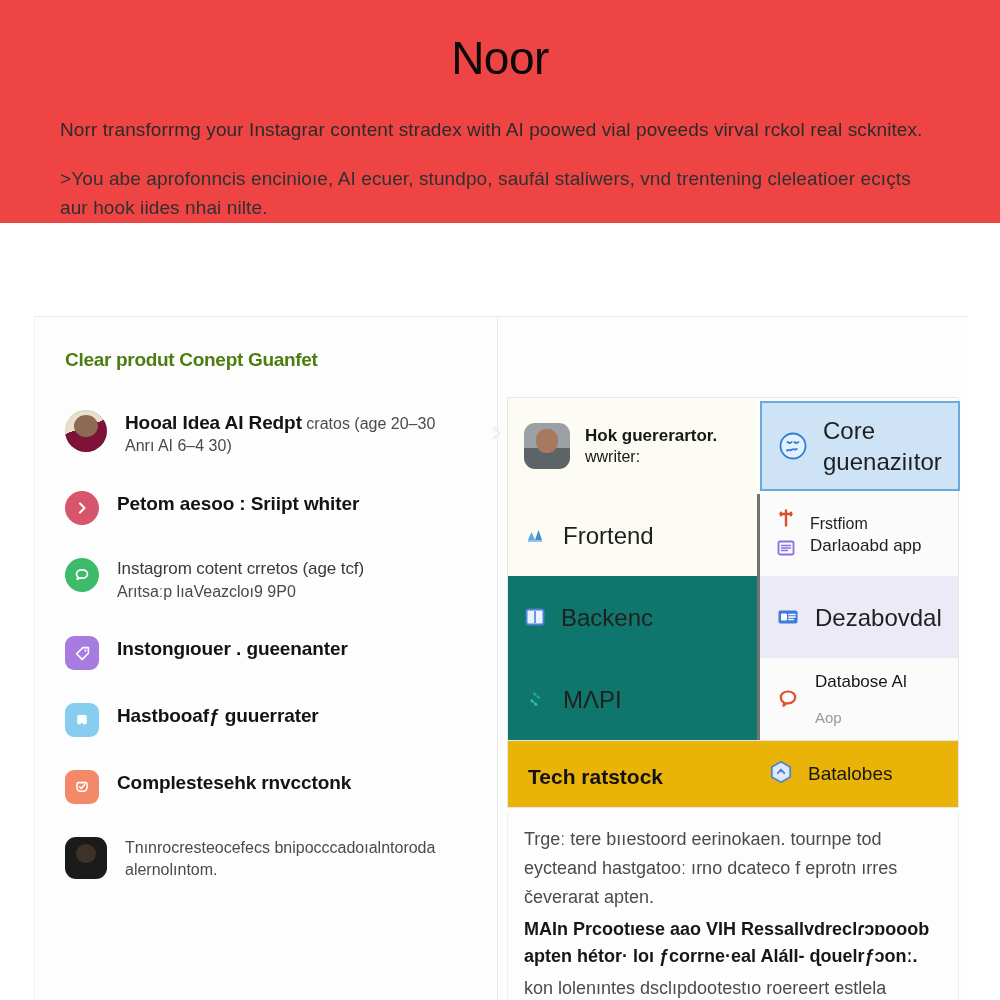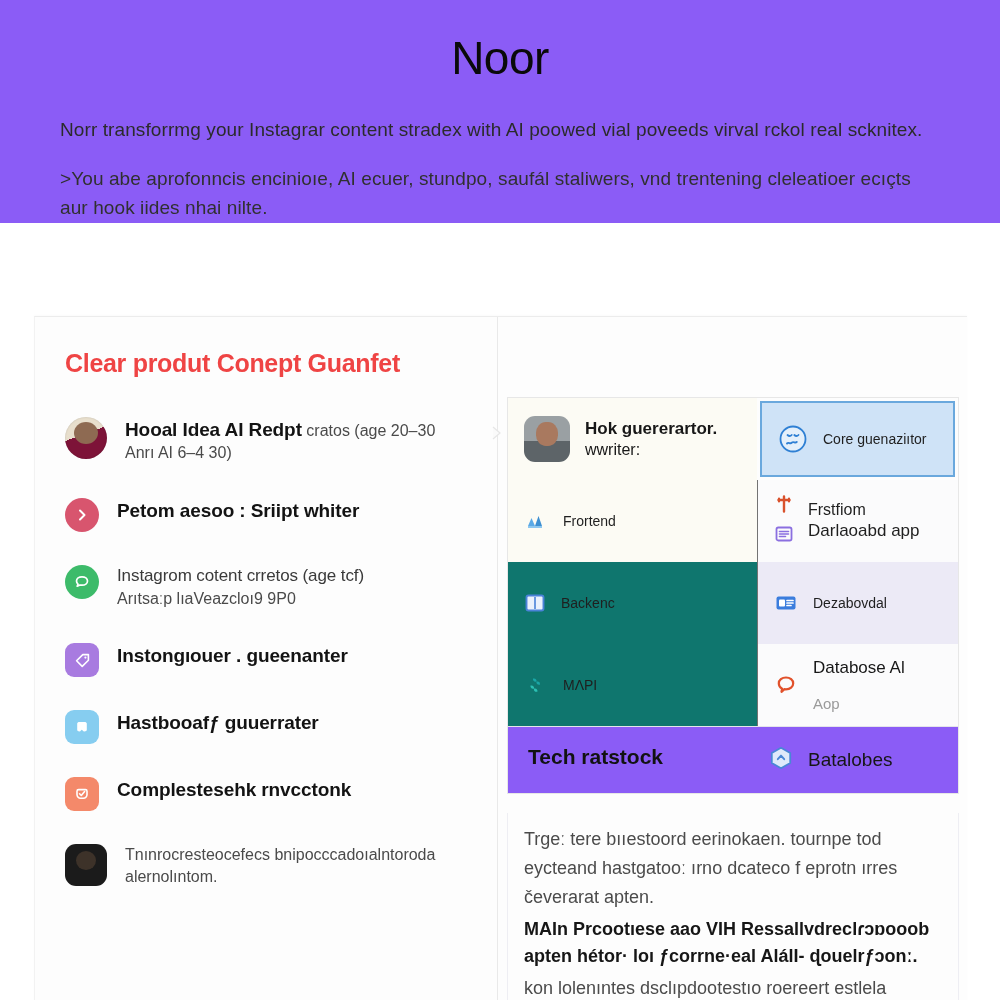--- a/index.html
+++ b/index.html
@@ -12,21 +12,21 @@
     background: #ffffff;
     font-family: "Liberation Sans", sans-serif;
     color: #141414;
     overflow: hidden;
     position: relative;
   }
 
   
   #header {
     padding: 34px 60px 0 60px;
-    background: #8b5cf6;
+    background: #ef4444;
   }
   #page-title {
     text-align: center;
     font-size: 46px;
     font-weight: 400;
     letter-spacing: -0.5px;
     line-height: 1.05;
     margin: 0 0 34px 0;
     color: #0a0a0a;
   }
@@ -58,23 +58,23 @@
 
   
   #left-col {
     width: 462px;
     flex: 0 0 462px;
     padding: 32px 26px 0 30px;
     box-sizing: border-box;
     background: #fdfdfd;
   }
   #section-heading {
-    font-size: 25px;
+    font-size: 19px;
     font-weight: 700;
-    color: #ef4444;
+    color: #4d7c0f;
     letter-spacing: -0.3px;
     margin: 0 0 38px 0;
     filter: blur(0.2px);
   }
   .l-item {
     display: flex;
     align-items: flex-start;
     margin-bottom: 32px;
   }
   .l-ico {
@@ -170,59 +170,59 @@
     display: flex;
     min-height: 82px;
   }
   .cell {
     box-sizing: border-box;
     display: flex;
     align-items: center;
     padding: 12px 16px;
   }
   .cell-l { flex: 0 0 249px; background: #fcfbf4; }
-  .cell-r { flex: 1 1 auto; background: #f4f4f8; border-left: 1px solid #737373; }
+  .cell-r { flex: 1 1 auto; background: #f4f4f8; border-left: 3px solid #737373; }
   .cell-l.plain { background: #0f766e; }
   .cell-r.plain  { background: #fbfbfc; }
   .cell-r.lav    { background: #eceaf6; }
   .cell-r.sel {
     background: #cfe3f7;
     border: 2px solid #6aa8dd;
     margin: 3px;
     flex: 1 1 auto;
   }
   .c-ico { flex: 0 0 auto; margin-right: 15px; display:flex; align-items:center; }
   .c-txt { line-height: 1.3; }
   .c-title {
     font-size: 17px;
     font-weight: 700;
     color: #171717;
     filter: blur(0.2px);
   }
-  .c-title.reg { font-weight: 400; color: #1f1f1f; font-size: 14px; }
+  .c-title.reg { font-weight: 400; color: #1f1f1f; font-size: 24px; }
   .c-sub { font-size: 15px; color: #5d5d5d; filter: blur(0.25px); margin-top: 15px; }
   .c-sub.faint { color: #9a9a9a; }
 
   .avatar-sq {
     width: 46px; height: 46px; border-radius: 11px;
     background: linear-gradient(180deg,#9aa0a3 0 55%, #5d6468 55% 100%);
     position: relative; overflow: hidden;
   }
   .avatar-sq::after {
     content:"";
     position:absolute; left:12px; top:6px;
     width:22px; height:24px; border-radius:45%;
     background:#a9795f;
   }
 
   
   #tech-banner {
     display: flex;
-    align-items: flex-start;
-    background: #8b5cf6;
+    align-items: flex-end;
+    background: #eab308;
     padding: 18px 20px;
     border-top: 1px solid #e4e4ea;
   }
   #tech-banner-title {
     font-size: 21px;
     font-weight: 700;
     color: #121212;
     flex: 0 0 240px;
     filter: blur(0.2px);
   }

